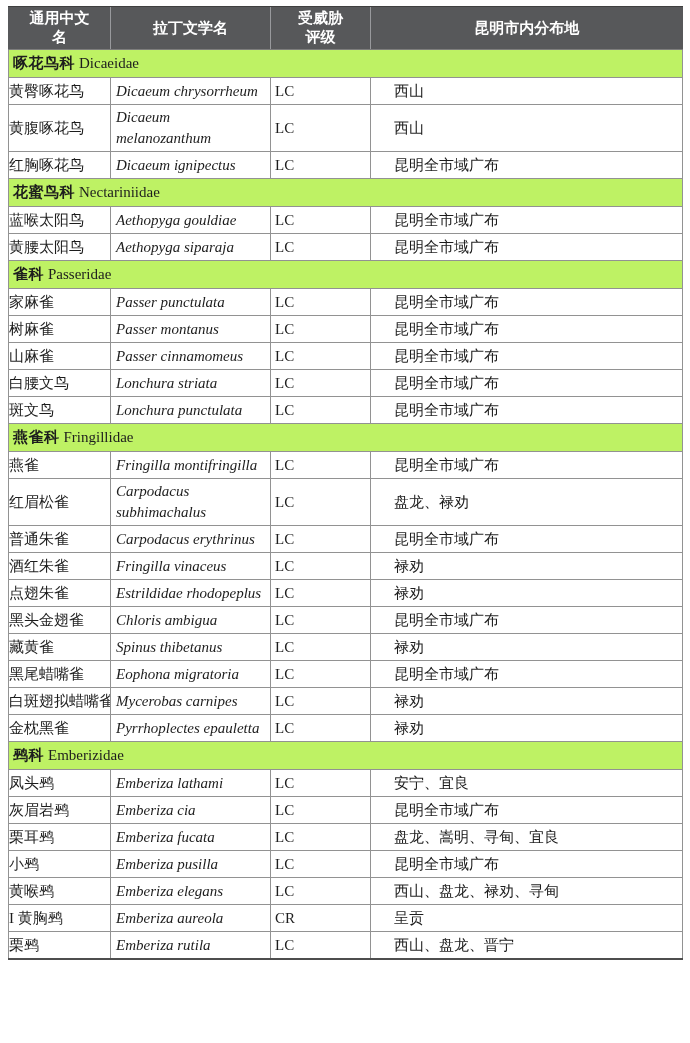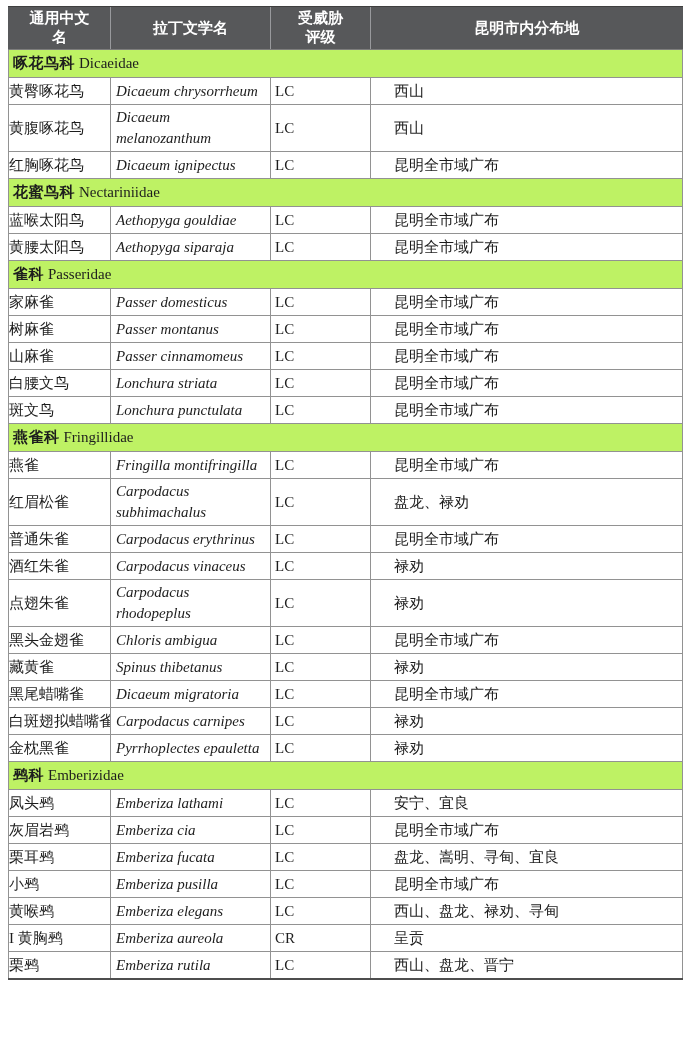--- a/index.html
+++ b/index.html
@@ -138,21 +138,21 @@
           <td class="cn-cell">黄腰太阳鸟</td>
           <td class="latin-cell">Aethopyga siparaja</td>
           <td class="status-cell">LC</td>
           <td class="dist-cell">昆明全市域广布</td>
         </tr>
         <tr class="section">
           <td colspan="4"><span class="family-cn">雀科</span><span class="family-latin">Passeridae</span></td>
         </tr>
         <tr>
           <td class="cn-cell">家麻雀</td>
-          <td class="latin-cell">Passer domesticus</td>
+          <td class="latin-cell">Passer punctulata</td>
           <td class="status-cell">LC</td>
           <td class="dist-cell">昆明全市域广布</td>
         </tr>
         <tr>
           <td class="cn-cell">树麻雀</td>
           <td class="latin-cell">Passer montanus</td>
           <td class="status-cell">LC</td>
           <td class="dist-cell">昆明全市域广布</td>
         </tr>
         <tr>
@@ -189,51 +189,51 @@
           <td class="dist-cell">盘龙、禄劝</td>
         </tr>
         <tr>
           <td class="cn-cell">普通朱雀</td>
           <td class="latin-cell">Carpodacus erythrinus</td>
           <td class="status-cell">LC</td>
           <td class="dist-cell">昆明全市域广布</td>
         </tr>
         <tr>
           <td class="cn-cell">酒红朱雀</td>
-          <td class="latin-cell">Carpodacus vinaceus</td>
+          <td class="latin-cell">Fringilla vinaceus</td>
           <td class="status-cell">LC</td>
           <td class="dist-cell">禄劝</td>
         </tr>
         <tr>
           <td class="cn-cell">点翅朱雀</td>
-          <td class="latin-cell">Carpodacus rhodopeplus</td>
+          <td class="latin-cell">Estrildidae rhodopeplus</td>
           <td class="status-cell">LC</td>
           <td class="dist-cell">禄劝</td>
         </tr>
         <tr>
           <td class="cn-cell">黑头金翅雀</td>
           <td class="latin-cell">Chloris ambigua</td>
           <td class="status-cell">LC</td>
           <td class="dist-cell">昆明全市域广布</td>
         </tr>
         <tr>
           <td class="cn-cell">藏黄雀</td>
           <td class="latin-cell">Spinus thibetanus</td>
           <td class="status-cell">LC</td>
           <td class="dist-cell">禄劝</td>
         </tr>
         <tr>
           <td class="cn-cell">黑尾蜡嘴雀</td>
-          <td class="latin-cell">Dicaeum migratoria</td>
+          <td class="latin-cell">Eophona migratoria</td>
           <td class="status-cell">LC</td>
           <td class="dist-cell">昆明全市域广布</td>
         </tr>
         <tr>
           <td class="cn-cell">白斑翅拟蜡嘴雀</td>
-          <td class="latin-cell">Carpodacus carnipes</td>
+          <td class="latin-cell">Mycerobas carnipes</td>
           <td class="status-cell">LC</td>
           <td class="dist-cell">禄劝</td>
         </tr>
         <tr>
           <td class="cn-cell">金枕黑雀</td>
           <td class="latin-cell">Pyrrhoplectes epauletta</td>
           <td class="status-cell">LC</td>
           <td class="dist-cell">禄劝</td>
         </tr>
         <tr class="section">

